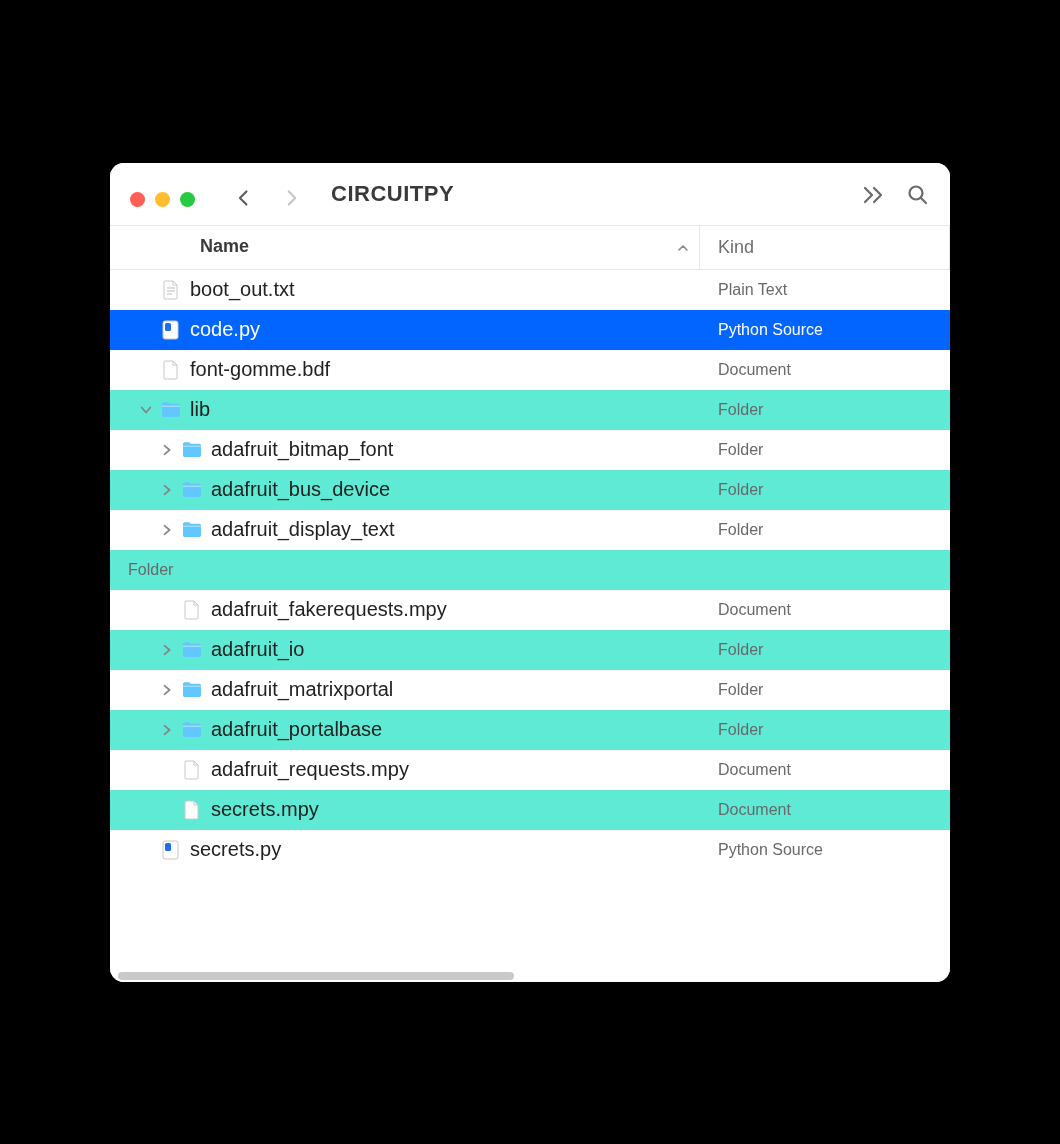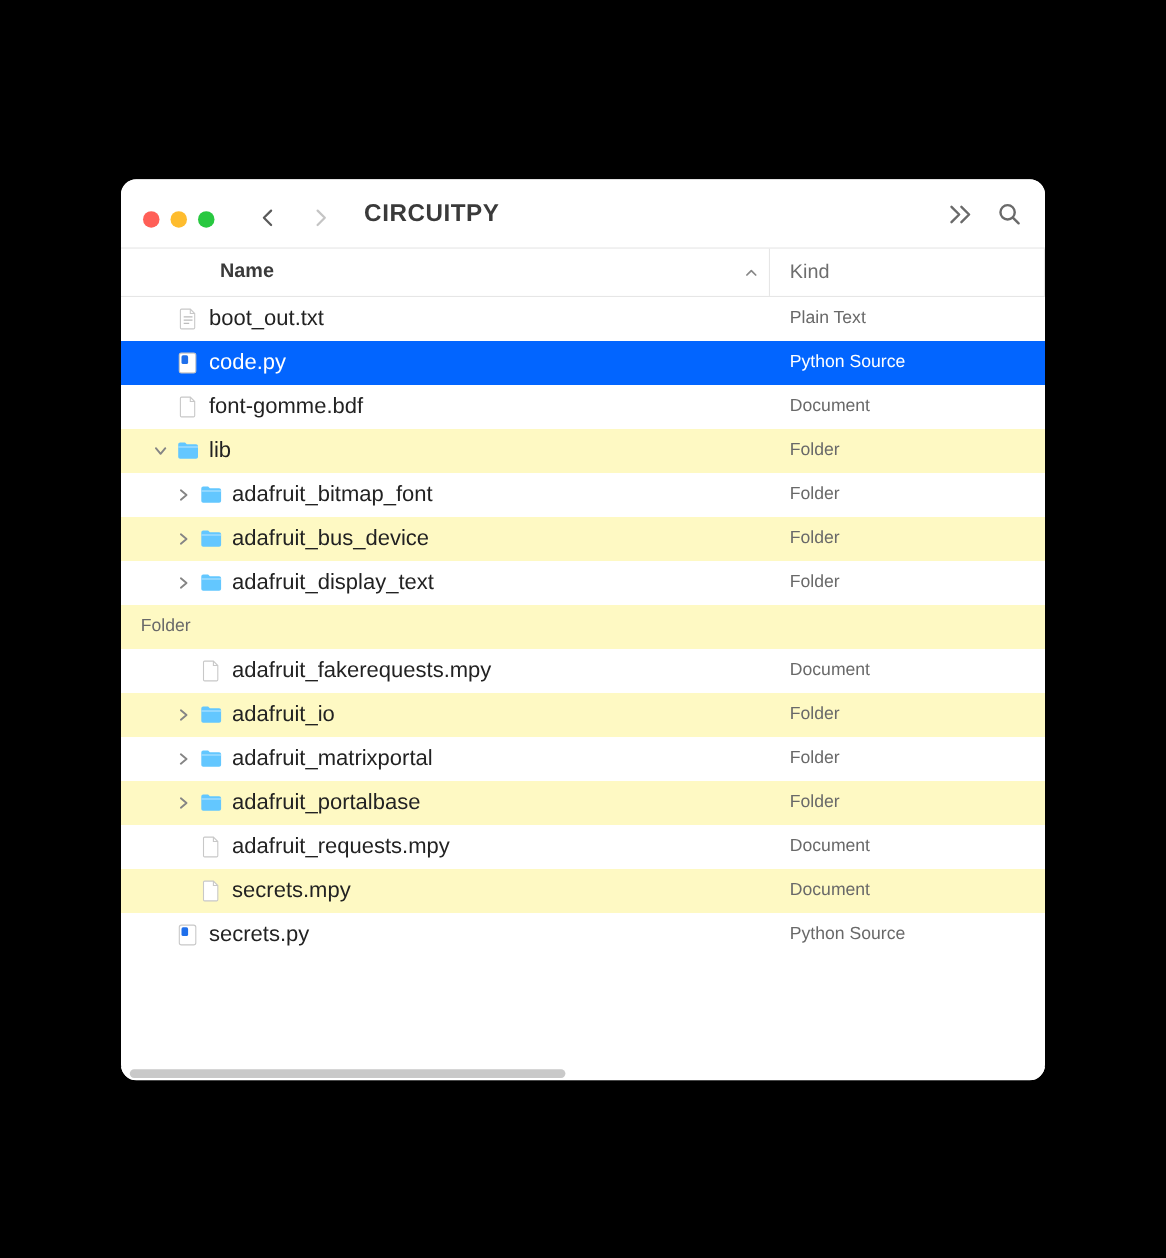--- a/index.html
+++ b/index.html
@@ -94,21 +94,21 @@
 
   
   .list { background:#fff; }
   .row {
     display: flex;
     align-items: center;
     height: 40px;
     font-size: 20px;
     color: #222;
   }
-  .row.striped { background:#fef9c3; }
+  .row.striped { background:#5eead4; }
   .row.selected {
     background:#0265ff;
     color:#fff;
   }
   .row.selected .kind { color:#fff; }
 
   .cell-name {
     flex: 0 0 590px;
     display:flex;
     align-items:center;

